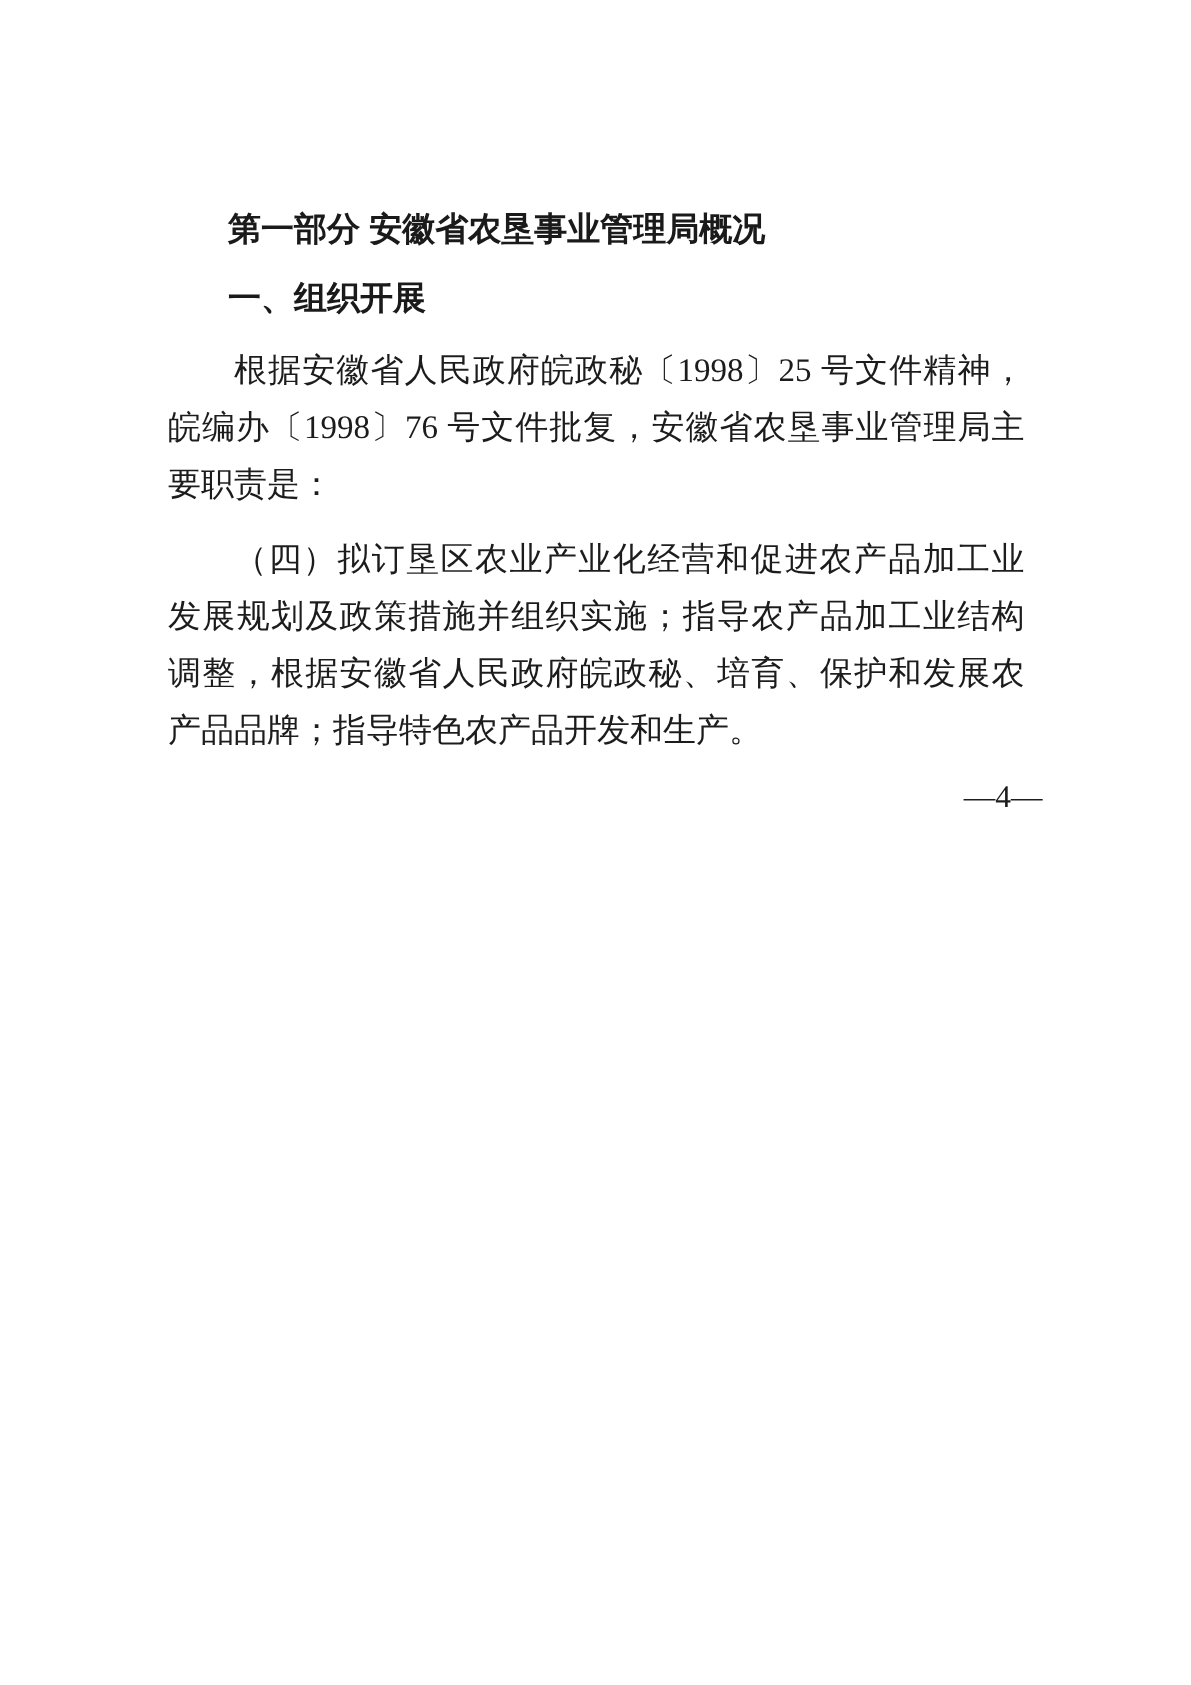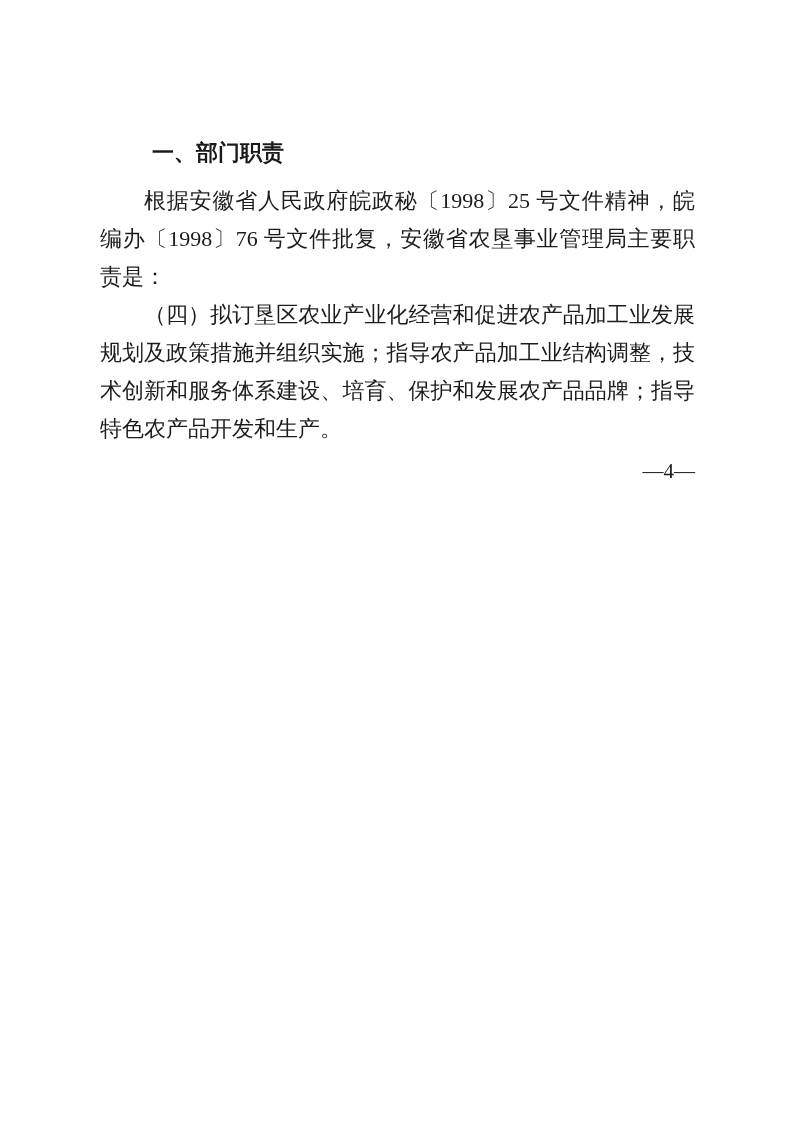--- a/index.html
+++ b/index.html
@@ -34,42 +34,43 @@
     font-weight: bold;
     font-size: 22px;
     line-height: 26px;
     margin: 0 0 16px 52px;
     color: #1a1a1a;
   }
   .body-text p {
     font-family: "Liberation Serif", serif;
     font-size: 22px;
     line-height: 38px;
-    margin: 0;
+    margin: 12px;
     text-align: justify;
     text-indent: 2em;
     color: #1c1c1c;
   }
   .page-footer {
     font-family: "Liberation Serif", serif;
     font-size: 21px;
     line-height: 26px;
     text-align: right;
     margin-top: 10px;
     color: #1c1c1c;
   }
 </style>
 </head>
 <body>
 
 <div class="page">
 
+  <h1 class="doc-title">第一部分 安徽省农垦事业管理局概况</h1>
 
-  <h2 class="section-heading">一、部门职责</h2>
+  <h2 class="section-heading">一、组织开展</h2>
 
   <div class="body-text">
     <p>根据安徽省人民政府皖政秘〔1998〕25 号文件精神，皖编办〔1998〕76 号文件批复，安徽省农垦事业管理局主要职责是：</p>
-    <p>（四）拟订垦区农业产业化经营和促进农产品加工业发展规划及政策措施并组织实施；指导农产品加工业结构调整，技术创新和服务体系建设、培育、保护和发展农产品品牌；指导特色农产品开发和生产。</p>
+    <p>（四）拟订垦区农业产业化经营和促进农产品加工业发展规划及政策措施并组织实施；指导农产品加工业结构调整，根据安徽省人民政府皖政秘、培育、保护和发展农产品品牌；指导特色农产品开发和生产。</p>
   </div>
 
   <div class="page-footer">—4—</div>
 
 </div>
 
 </body></html>

